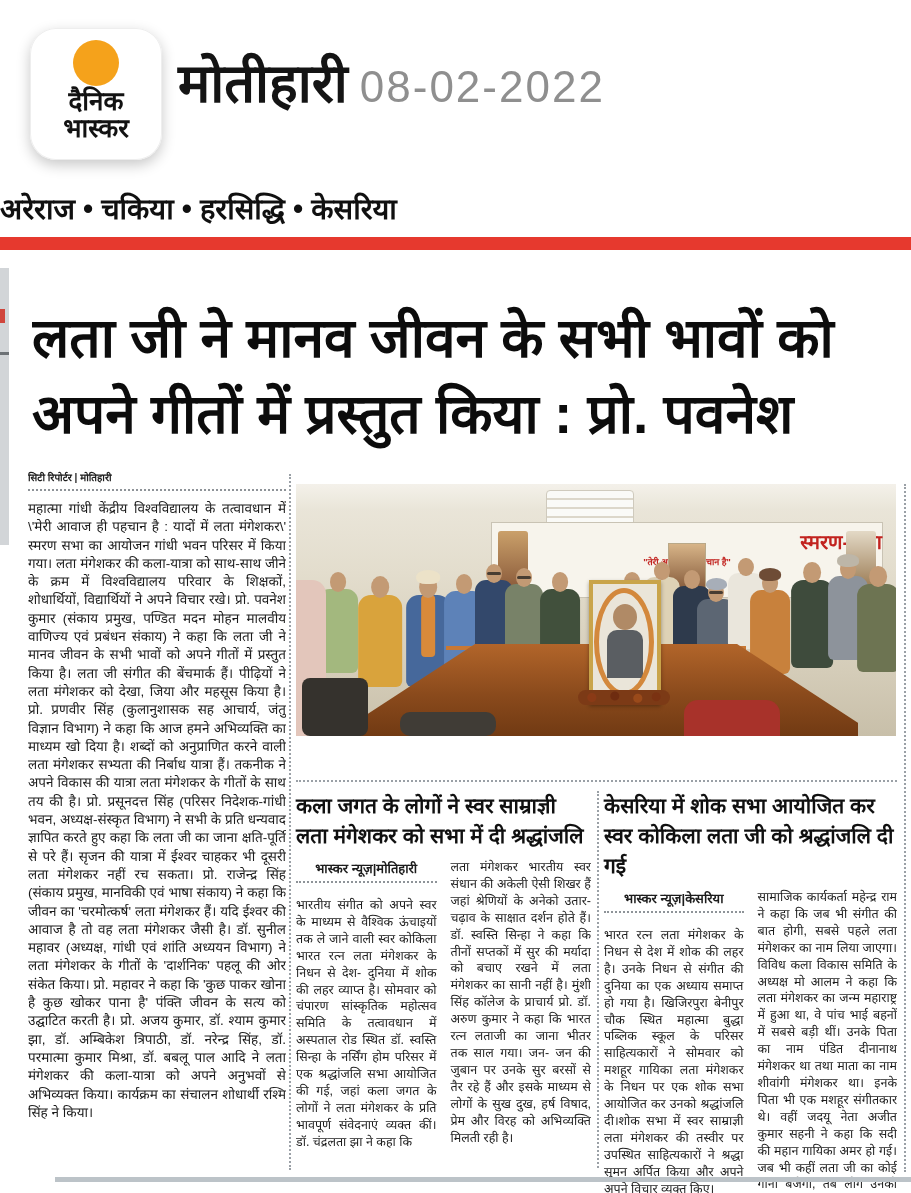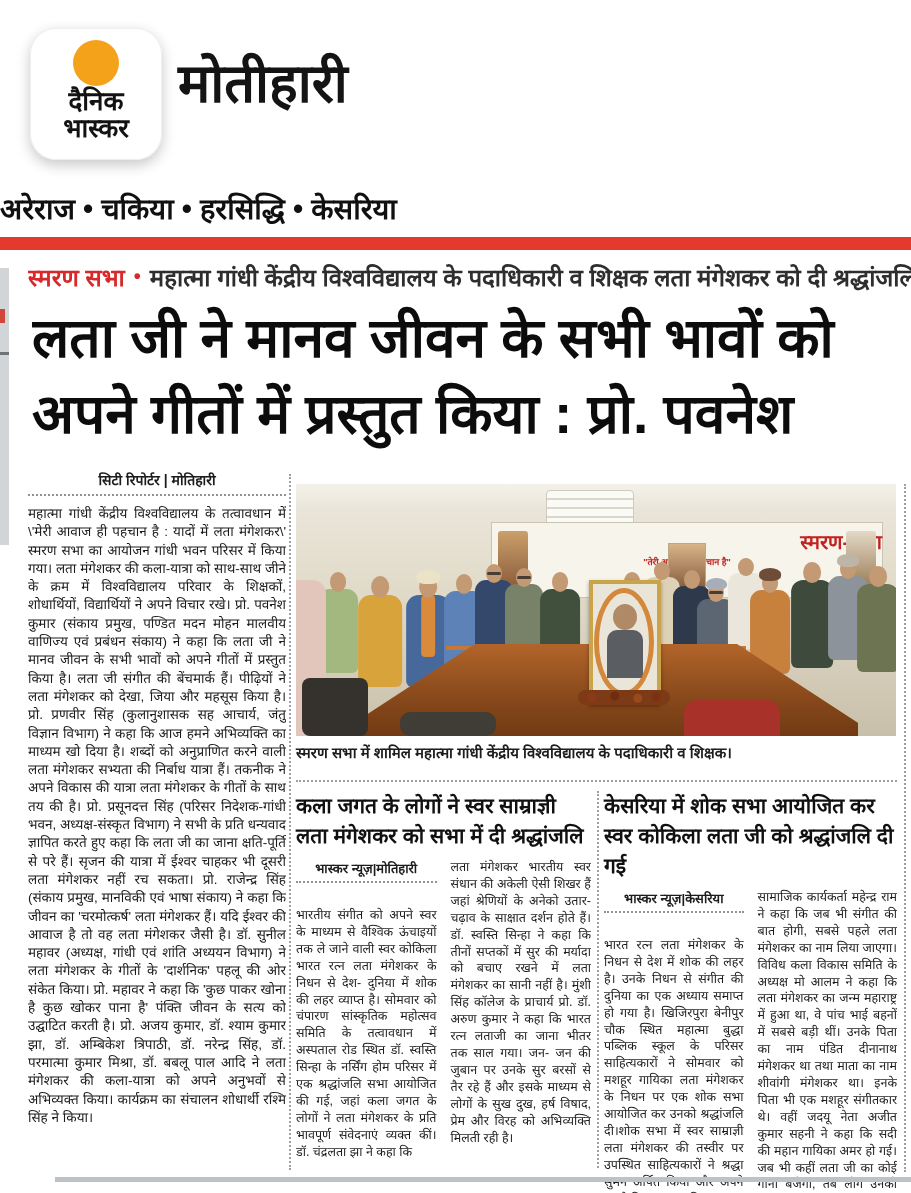--- a/index.html
+++ b/index.html
@@ -29,21 +29,21 @@
           gap:9px;white-space:nowrap;overflow:hidden;font-size:24px;}
   .kicker-label{color:#d7282a;font-weight:800;}
   .kicker-bullet{color:#d7282a;font-weight:800;font-size:20px;}
   .kicker-text{color:#2e2e2e;font-weight:700;}
 
   .headline{position:absolute;left:32px;top:300px;width:872px;font-size:55px;font-weight:900;
             line-height:76px;color:#0c0c0c;white-space:nowrap;overflow:hidden;}
 
   
   .main-col{position:absolute;left:28px;top:470px;width:258px;height:700px;overflow:hidden;}
-  .byline{font-size:14px;font-weight:700;text-align:center;color:#1c1c1c;padding-bottom:5px;}
+  .byline{font-size:10px;font-weight:700;color:#1c1c1c;padding-bottom:5px;}
   .dotrule{border-top:2px dotted #8e9398;height:0;}
   .main-body{margin-top:9px;font-size:13.5px;line-height:18.3px;text-align:justify;color:#1b1b1b;
              height:645px;overflow:hidden;}
 
   
   .vdots{position:absolute;border-left:2px dotted #9aa0a6;}
   .vdots-1{left:289px;top:474px;height:696px;}
   .vdots-2{left:597px;top:791px;height:377px;}
   .vdots-r{left:904px;top:484px;height:688px;}
   .hdots{position:absolute;border-top:2px dotted #9aa0a6;}
@@ -100,52 +100,48 @@
   .photo-caption{position:absolute;left:296px;top:742px;width:601px;font-size:15px;font-weight:700;color:#1d1d1d;}
 
   
   .sub{position:absolute;top:791px;}
   .sub-1{left:296px;width:295px;}
   .sub-2{left:604px;width:293px;}
   .sub-headline{font-size:21px;font-weight:800;line-height:30px;color:#101010;margin:0 0 8px 0;}
   .sub-cols{display:flex;gap:14px;height:316px;overflow:hidden;}
   .sub-col{flex:1;min-width:0;}
   .sub-byline{font-size:13px;font-weight:700;text-align:center;color:#1c1c1c;padding-bottom:4px;white-space:nowrap;overflow:hidden;}
-  .sub-body{font-size:12.5px;line-height:16.9px;text-align:justify;color:#1c1c1c;margin-top:24px;}
+  .sub-body{font-size:12.5px;line-height:16.9px;text-align:justify;color:#1c1c1c;margin-top:14px;}
   .sub-col > .sub-body.flush{margin-top:0;}
 
   .bottom-rule{position:absolute;left:55px;top:1177px;width:856px;height:5px;background:#bcc3c8;}
 </style>
 </head>
 <body>
 
 <div id="page">
 
   <div class="edge-strip"></div>
   <div class="edge-tick"></div>
   <div class="edge-red"></div>
 
   <div class="logo">
     <div class="logo-sun"></div>
     <div class="logo-text">दैनिक</div>
     <div class="logo-text">भास्कर</div>
   </div>
   <div class="masthead-row">
     <span class="edition-city">मोतीहारी</span>
+    <span class="edition-date">08-02-2022</span>
   </div>
 
   <div class="region-strip">अरेराज • चकिया • हरसिद्धि • केसरिया</div>
 
   <div class="accent-bar"></div>
 
-  <div class="kicker">
-    <span class="kicker-label">स्मरण सभा</span>
-    <span class="kicker-bullet">•</span>
-    <span class="kicker-text">महात्मा गांधी केंद्रीय विश्वविद्यालय के पदाधिकारी व शिक्षक लता मंगेशकर को दी श्रद्धांजलि</span>
-  </div>
 
   <div class="headline">
     <div>लता जी ने मानव जीवन के सभी भावों को</div>
     <div>अपने गीतों में प्रस्तुत किया : प्रो. पवनेश</div>
   </div>
 
   <div class="main-col">
     <div class="byline">सिटी रिपोर्टर | मोतिहारी</div>
     <div class="dotrule"></div>
     <div class="main-body">महात्मा गांधी केंद्रीय विश्वविद्यालय के तत्वावधान में \'मेरी आवाज ही पहचान है : यादों में लता मंगेशकर\' स्मरण सभा का आयोजन गांधी भवन परिसर में किया गया। लता मंगेशकर की कला-यात्रा को साथ-साथ जीने के क्रम में विश्वविद्यालय परिवार के शिक्षकों, शोधार्थियों, विद्यार्थियों ने अपने विचार रखे। प्रो. पवनेश कुमार (संकाय प्रमुख, पण्डित मदन मोहन मालवीय वाणिज्य एवं प्रबंधन संकाय) ने कहा कि लता जी ने मानव जीवन के सभी भावों को अपने गीतों में प्रस्तुत किया है। लता जी संगीत की बेंचमार्क हैं। पीढ़ियों ने लता मंगेशकर को देखा, जिया और महसूस किया है। प्रो. प्रणवीर सिंह (कुलानुशासक सह आचार्य, जंतु विज्ञान विभाग) ने कहा कि आज हमने अभिव्यक्ति का माध्यम खो दिया है। शब्दों को अनुप्राणित करने वाली लता मंगेशकर सभ्यता की निर्बाध यात्रा हैं। तकनीक ने अपने विकास की यात्रा लता मंगेशकर के गीतों के साथ तय की है। प्रो. प्रसूनदत्त सिंह (परिसर निदेशक-गांधी भवन, अध्यक्ष-संस्कृत विभाग) ने सभी के प्रति धन्यवाद ज्ञापित करते हुए कहा कि लता जी का जाना क्षति-पूर्ति से परे हैं। सृजन की यात्रा में ईश्वर चाहकर भी दूसरी लता मंगेशकर नहीं रच सकता। प्रो. राजेन्द्र सिंह (संकाय प्रमुख, मानविकी एवं भाषा संकाय) ने कहा कि जीवन का 'चरमोत्कर्ष' लता मंगेशकर हैं। यदि ईश्वर की आवाज है तो वह लता मंगेशकर जैसी है। डॉ. सुनील महावर (अध्यक्ष, गांधी एवं शांति अध्ययन विभाग) ने लता मंगेशकर के गीतों के 'दार्शनिक' पहलू की ओर संकेत किया। प्रो. महावर ने कहा कि 'कुछ पाकर खोना है कुछ खोकर पाना है' पंक्ति जीवन के सत्य को उद्घाटित करती है। प्रो. अजय कुमार, डॉ. श्याम कुमार झा, डॉ. अम्बिकेश त्रिपाठी, डॉ. नरेन्द्र सिंह, डॉ. परमात्मा कुमार मिश्रा, डॉ. बबलू पाल आदि ने लता मंगेशकर की कला-यात्रा को अपने अनुभवों से अभिव्यक्त किया। कार्यक्रम का संचालन शोधार्थी रश्मि सिंह ने किया।</div>
@@ -251,21 +247,20 @@
     <div class="ph-chair chair-bl2"></div>
     <div class="ph-chair chair-red1"></div>
 
     <div class="ph-portrait">
       <div class="ph-face"></div>
       <div class="ph-bust"></div>
       <div class="ph-garland"></div>
     </div>
     <div class="ph-flowers"></div>
   </div>
-  <div class="photo-caption">स्मरण सभा में शामिल महात्मा गांधी केंद्रीय विश्वविद्यालय के पदाधिकारी व शिक्षक।</div>
 
   <div class="sub sub-1">
     <h2 class="sub-headline">कला जगत के लोगों ने स्वर साम्राज्ञी लता मंगेशकर को सभा में दी श्रद्धांजलि</h2>
     <div class="sub-cols">
       <div class="sub-col">
         <div class="sub-byline">भास्कर न्यूज़|मोतिहारी</div>
         <div class="dotrule"></div>
         <div class="sub-body">भारतीय संगीत को अपने स्वर के माध्यम से वैश्विक ऊंचाइयों तक ले जाने वाली स्वर कोकिला भारत रत्न लता मंगेशकर के निधन से देश- दुनिया में शोक की लहर व्याप्त है। सोमवार को चंपारण सांस्कृतिक महोत्सव समिति के तत्वावधान में अस्पताल रोड स्थित डॉ. स्वस्ति सिन्हा के नर्सिंग होम परिसर में एक श्रद्धांजलि सभा आयोजित की गई, जहां कला जगत के लोगों ने लता मंगेशकर के प्रति भावपूर्ण संवेदनाएं व्यक्त कीं। डॉ. चंद्रलता झा ने कहा कि</div>
       </div>
       <div class="sub-col">

